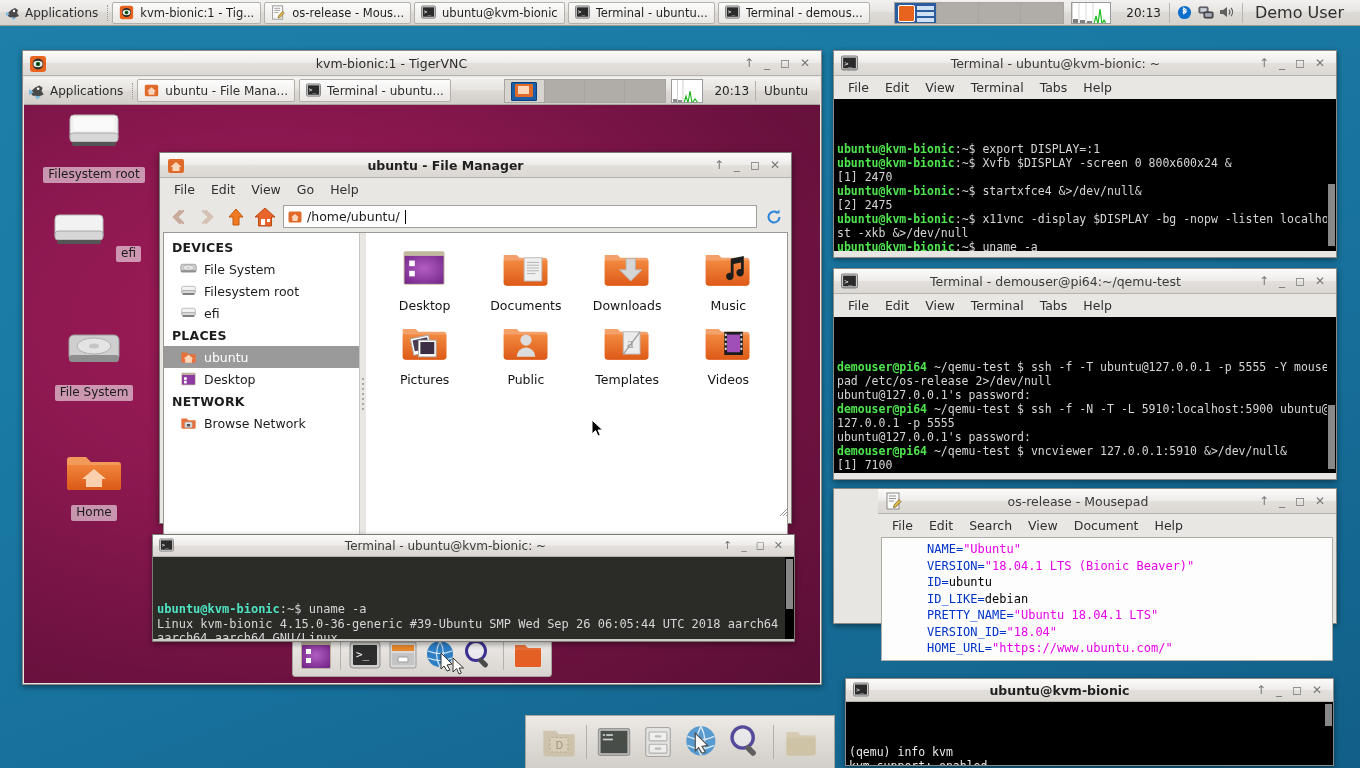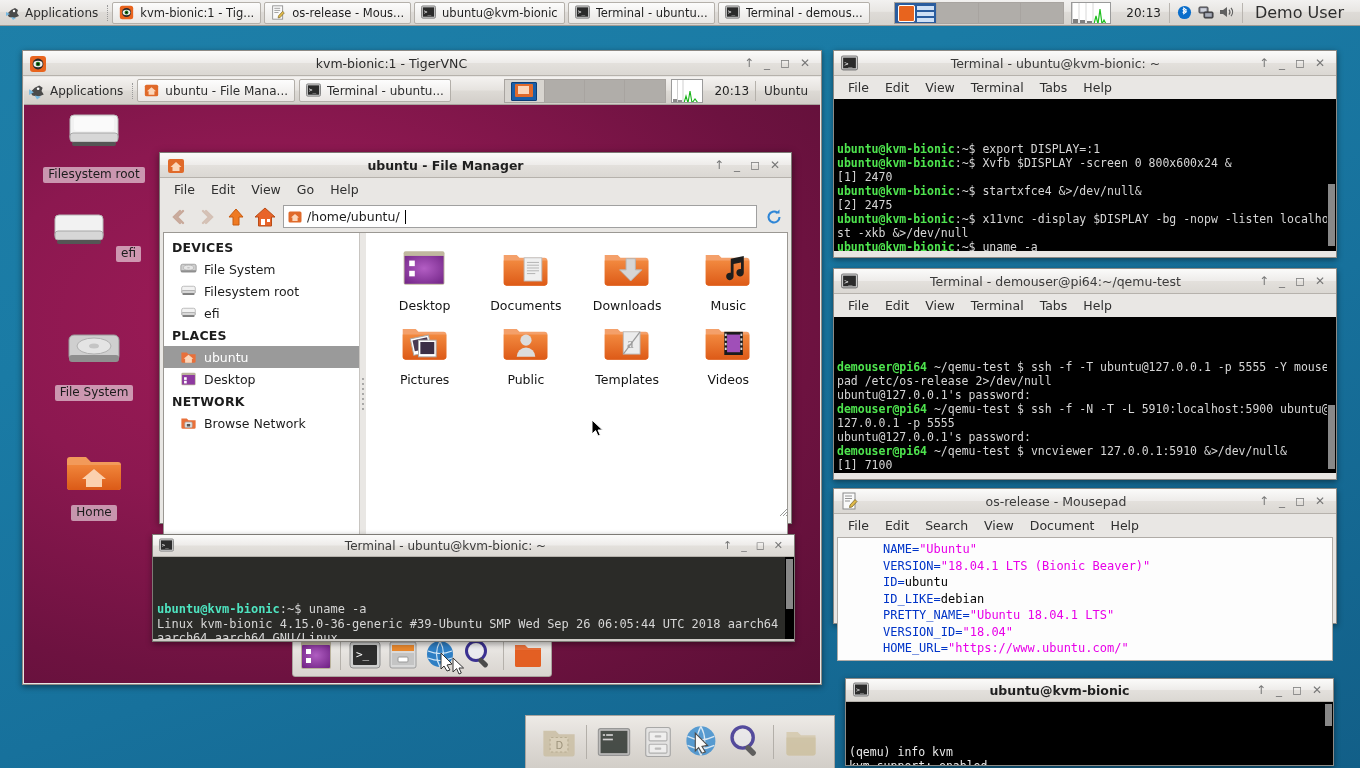--- a/index.html
+++ b/index.html
@@ -140,21 +140,21 @@
   .fitem .fname { font-size: 12.5px; color:#141414; margin-top: 3px; }
   .fm-status { font-size:12.5px; color:#2a2a2a; padding: 4px 20px; }
 
   
   #inner-term { position:absolute; left: 150px; top: 508px; width: 643px; height: 108px;
                 background:#cfccc7; border:1px solid #7d7a75; box-shadow:0 2px 6px rgba(0,0,0,.4); }
 
   
   #t1 { left: 833px; top: 50px; width: 504px; height: 208px; }
   #t2 { left: 833px; top: 268px; width: 504px; height: 212px; }
-  #mp { left: 833px; top: 488px; width: 504px; height: 136px; }
+  #mp { left: 833px; top: 488px; width: 504px; height: 136px; padding-left: 44px; }
   #qm { left: 845px; top: 678px; width: 489px; height: 88px; }
 
   .mp-body {
     background:#fdfdfd; border:1px solid #b0aca7; margin: 0 3px 3px 3px; height: 124px;
     font-family:"DejaVu Sans Mono","Liberation Mono",monospace; font-size:12px; line-height:1.38;
     padding: 3px 5px; color:#000; overflow:hidden; position:relative;
   }
   .k-blue { color: #0034c8; margin-left: 40px; }
   .k-mag  { color: #e800e8; }
 

